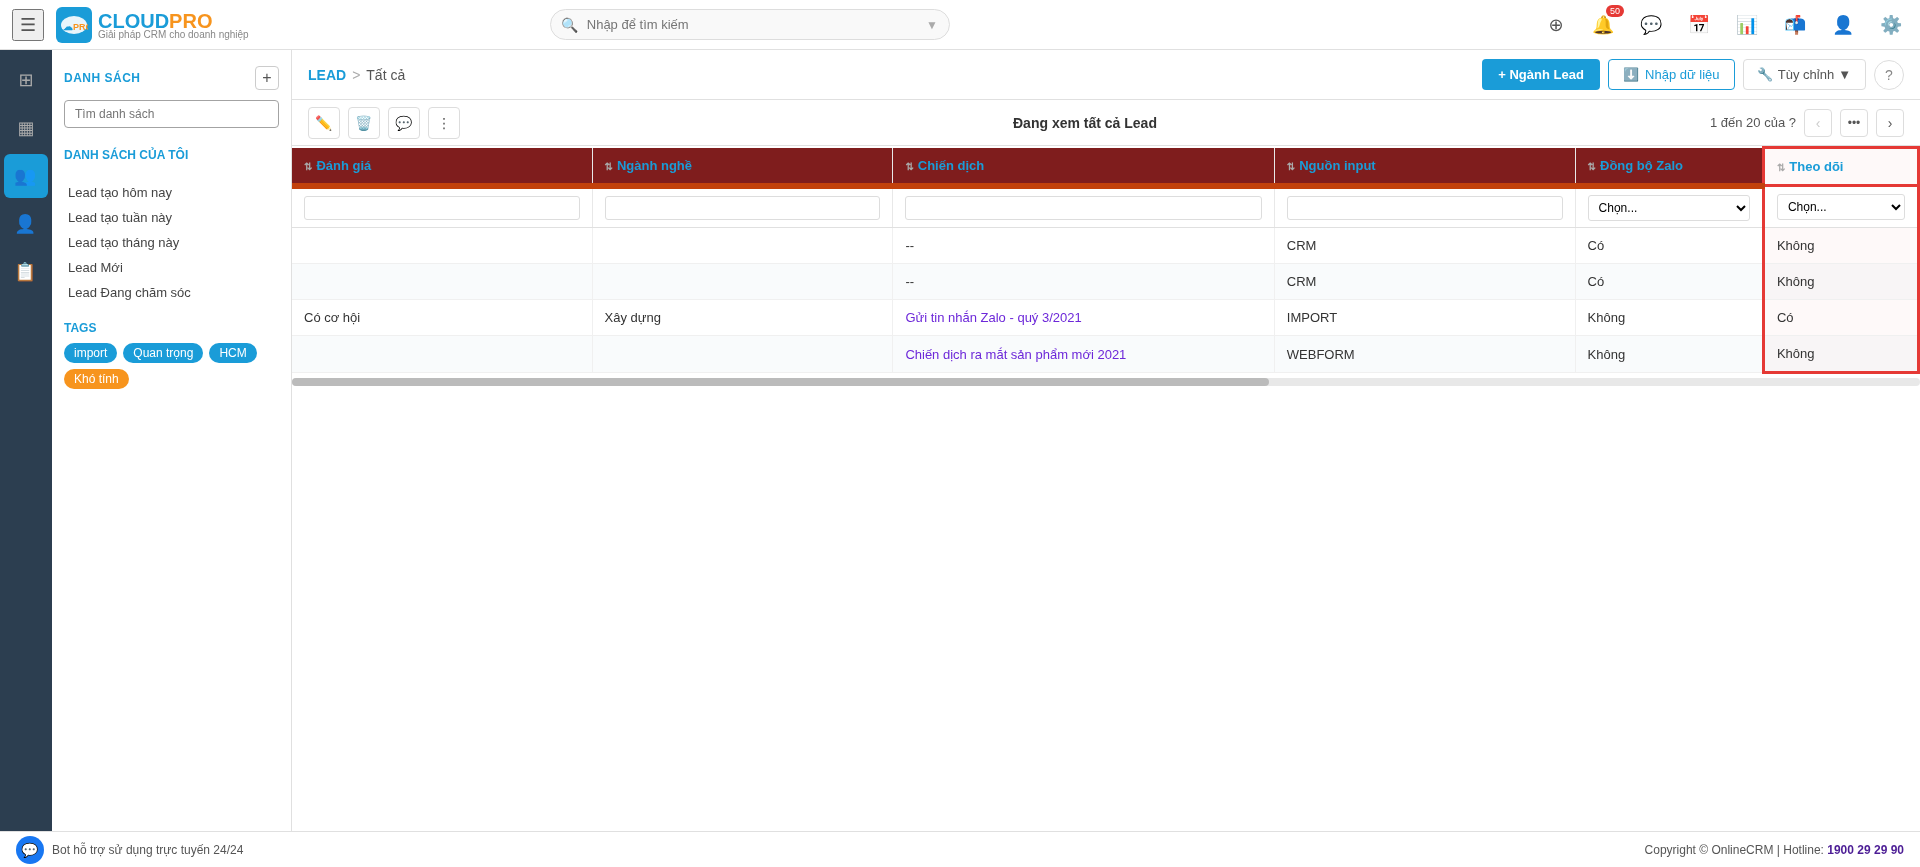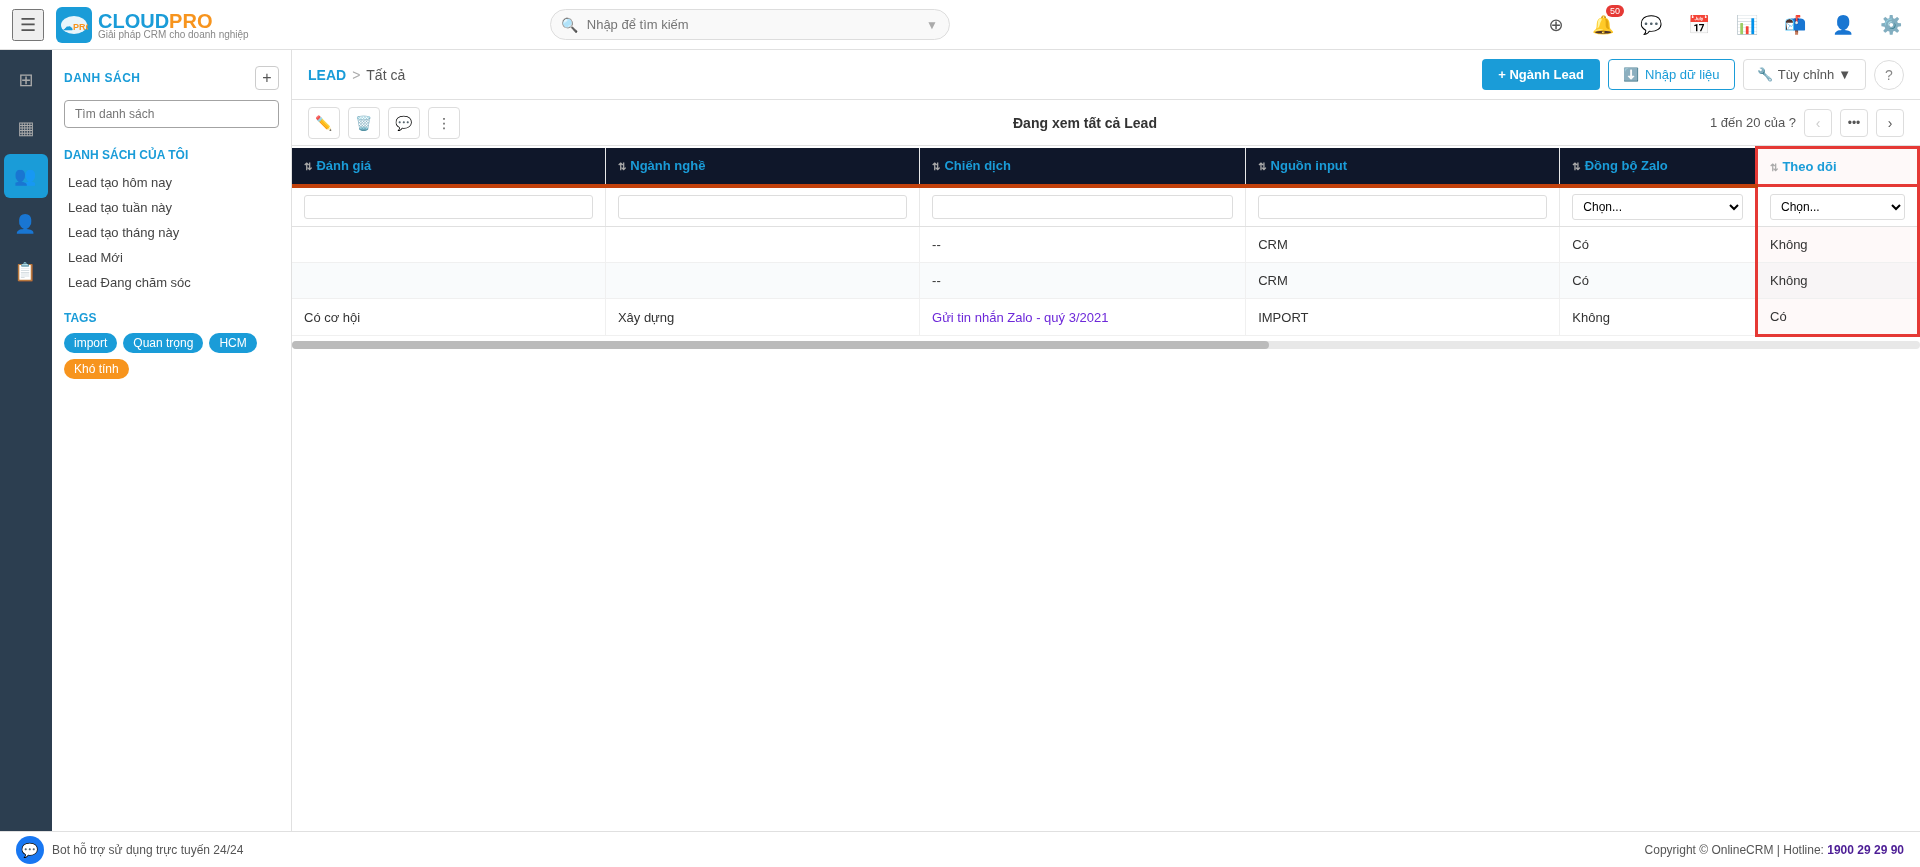--- a/index.html
+++ b/index.html
@@ -130,21 +130,21 @@
       border: 1px solid #a3a3a3;
       border-radius: 4px;
       padding: 6px 10px;
       font-size: 12px;
       outline: none;
       margin-bottom: 12px;
       color: #aaa;
     }
     .danh-sach-section-title {
       font-size: 12px; font-weight: 700; color: #1a9cd8; text-transform: uppercase;
-      margin-bottom: 8px; margin-top: 8px;
+      margin-bottom: 18px; margin-top: 8px;
     }
     .list-item {
       font-size: 13px; color: #444;
       padding: 5px 4px;
       cursor: pointer;
       border-radius: 3px;
     }
 
     .tags-section { margin-top: 16px; }
     .tags-title { font-size: 12px; font-weight: 700; color: #1a9cd8; text-transform: uppercase; margin-bottom: 8px; }
@@ -250,22 +250,22 @@
       flex: 1;
       overflow: auto;
       background: #fff;
     }
     table {
       width: 100%;
       border-collapse: collapse;
       min-width: 900px;
     }
     thead tr th {
-      background: #0f172a;
-      border-bottom: 4px solid #c2410c;
+      background: #7f1d1d;
+      border-bottom: 6px solid #c2410c;
       border-right: 1px solid #e8e8e8;
       padding: 10px 12px;
       text-align: left;
       font-size: 13px;
       font-weight: 600;
       color: #1a9cd8;
       white-space: nowrap;
       position: sticky; top: 0; z-index: 10;
     }
     thead tr th:last-child {
@@ -530,20 +530,30 @@
           <tr>
             <td>Có cơ hội</td>
             <td>Xây dựng</td>
             <td>
               <span class="link-text">Gửi tin nhắn Zalo - quý 3/2021</span>
             </td>
             <td>IMPORT</td>
             <td>Không</td>
             <td class="highlighted-col">Có</td>
           </tr>
+          <tr style="background:#f9fbfc;">
+            <td></td>
+            <td></td>
+            <td>
+              <span class="link-text">Chiến dịch ra mắt sản phẩm mới 2021</span>
+            </td>
+            <td>WEBFORM</td>
+            <td>Không</td>
+            <td class="highlighted-col">Không</td>
+          </tr>
         </tbody>
       </table>
 
       <div style="height:8px; background:#e8e8e8; margin-top:4px; width:100%; border-radius:4px; position:relative;">
         <div style="width:60%; height:8px; background:#bbb; border-radius:4px;"></div>
       </div>
     </div>
   </div>
 </div>
 

